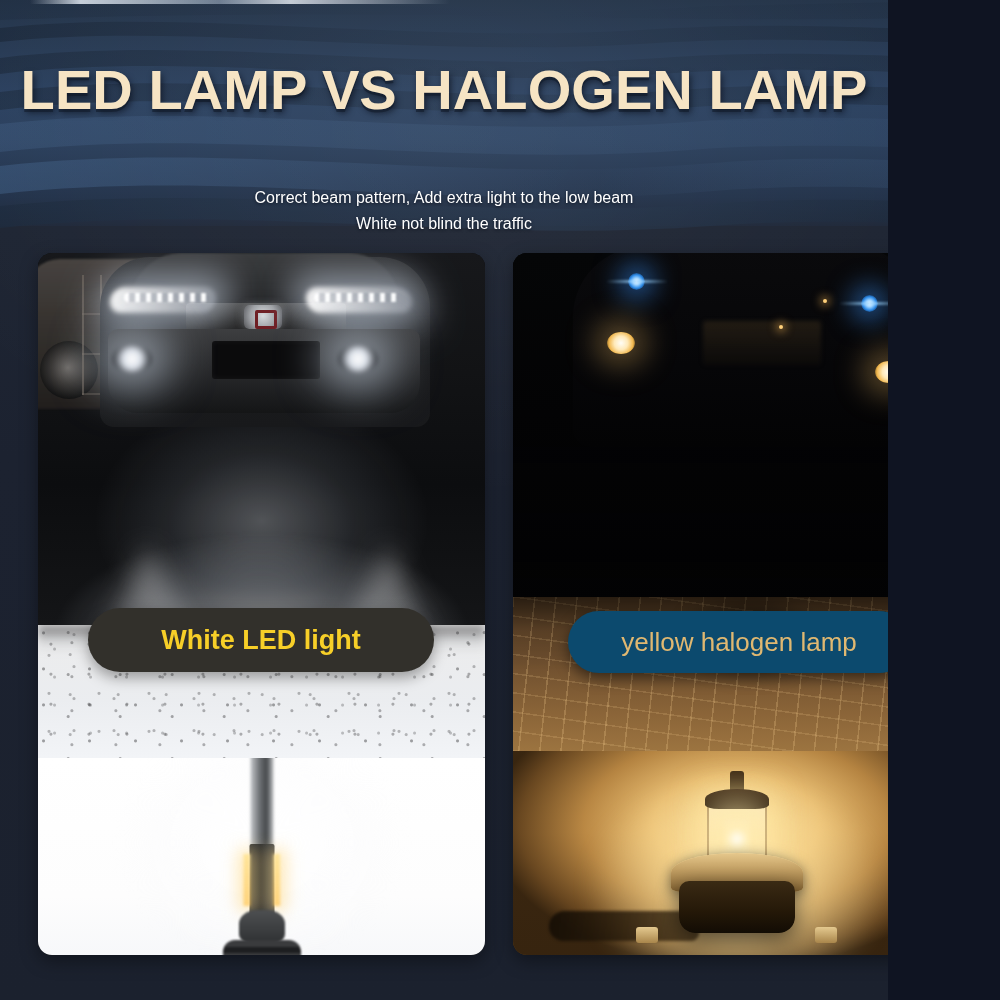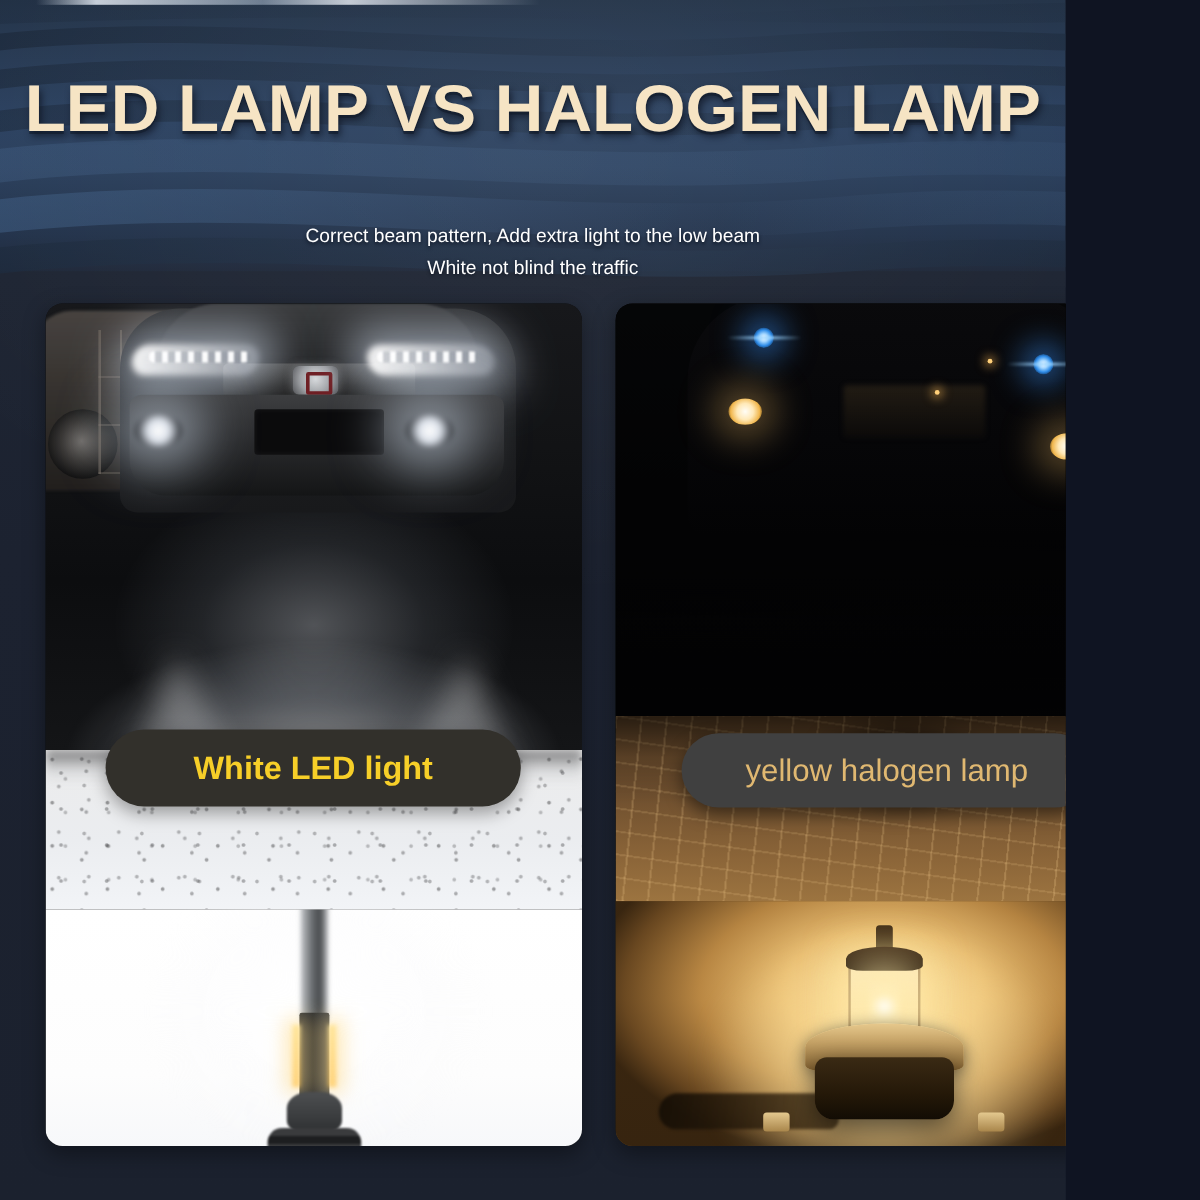--- a/index.html
+++ b/index.html
@@ -419,21 +419,21 @@
   }
   .pill-led {
     left: 88px; top: 608px; width: 346px; height: 64px;
     background: #32302b;
     color: #f7cf28;
     font-size: 27px;
     box-shadow: 0 6px 14px rgba(0,0,0,.35);
   }
   .pill-halogen {
     left: 568px; top: 611px; width: 342px; height: 62px;
-    background: #404040;
+    background: #0c4a6e;
     color: #e0b871;
     font-size: 26px;
     font-weight: normal;
     box-shadow: 0 6px 14px rgba(0,0,0,.5);
   }
 </style>
 </head>
 <body>
 
 <div id="poster">

